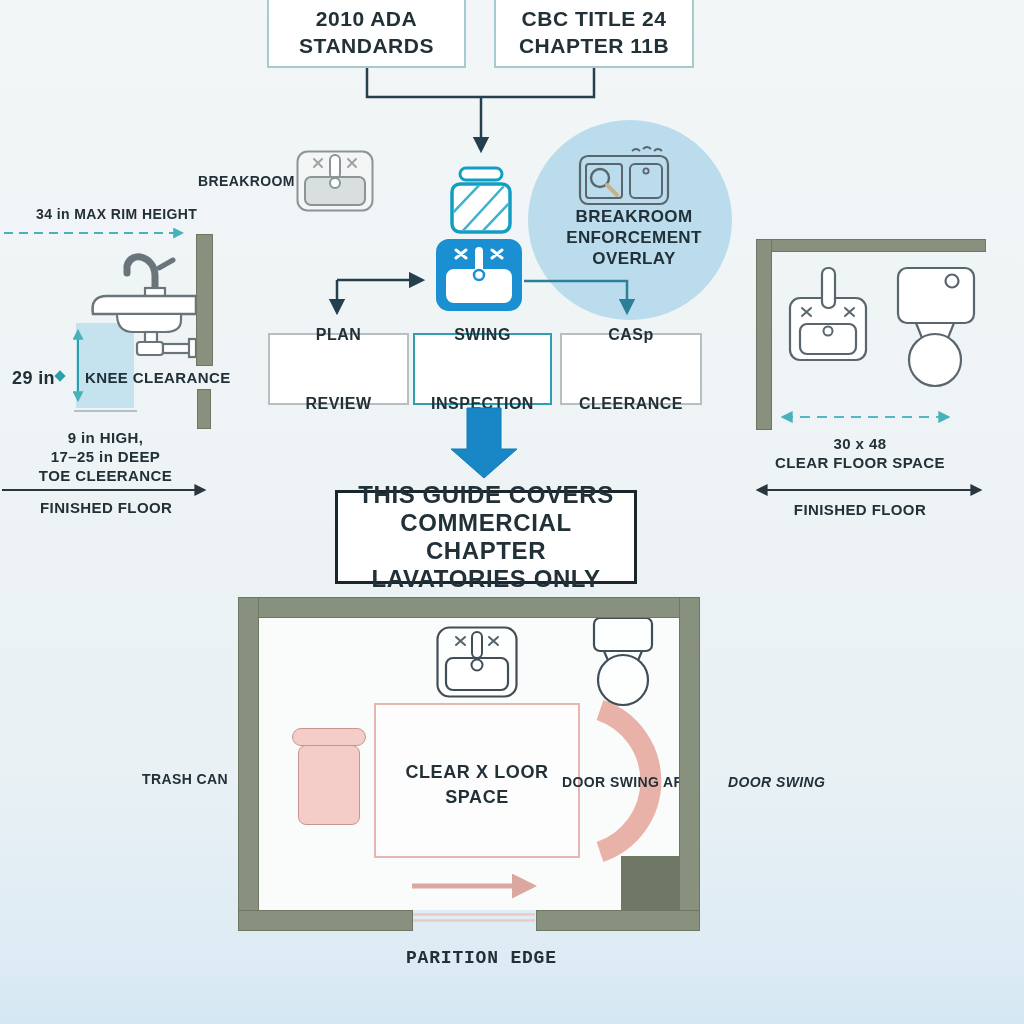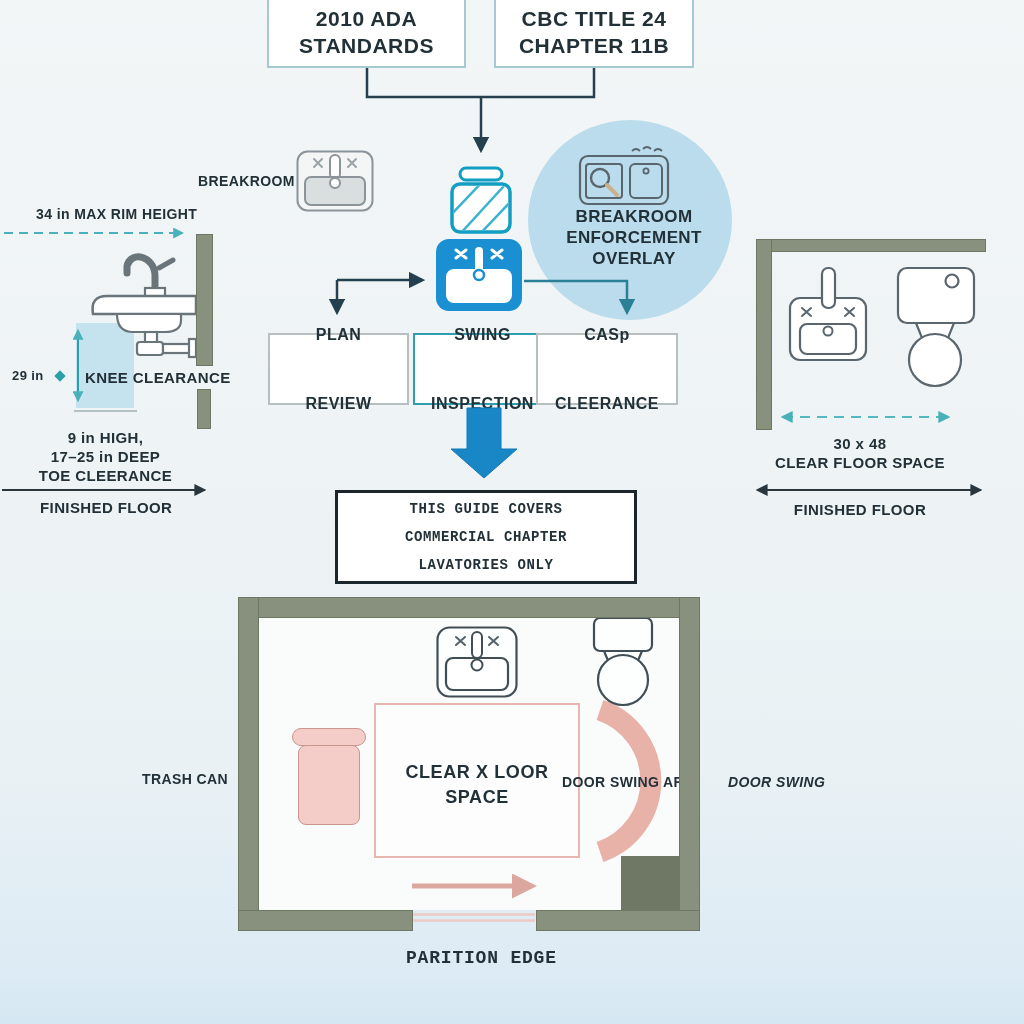--- a/index.html
+++ b/index.html
@@ -8,21 +8,21 @@
     font-family:"Liberation Sans",sans-serif;
     background:linear-gradient(180deg,#f2f6f7 0%,#eef3f5 45%,#e9f1f4 75%,#ddebf4 94%,#d5e7f3 100%);
   }
   .lbl{position:absolute;font-weight:700;color:#223038;letter-spacing:.4px;white-space:nowrap;z-index:4;}
   .c{text-align:center;}
   .box{position:absolute;background:#ffffff;display:flex;flex-direction:column;align-items:center;
        justify-content:center;text-align:center;font-weight:700;color:#223038;z-index:4;letter-spacing:.5px;}
   .topbox{border:2px solid #a5cbd1;font-size:21px;line-height:27px;}
   .procbox{border:2px solid #b7bfc1;font-size:16px;line-height:21px;gap:48px;}
   .procbox.teal{border-color:#2f9fb0;}
-  .guidebox{border:3px solid #1b262c;font-size:14px;line-height:28px;letter-spacing:.6px;font-family:Liberation Mono, monospace;}
+  .guidebox{border:3px solid #1b262c;font-size:24px;line-height:28px;letter-spacing:.6px;}
   .wall{position:absolute;background:#87917e;border:1px solid #6d7763;box-sizing:border-box;z-index:5;}
   .block{position:absolute;background:#6e7865;z-index:5;}
   .icon{position:absolute;z-index:3;}
   svg{display:block;}
   #underlay{position:absolute;left:0;top:0;z-index:2;pointer-events:none;}
   #flow{position:absolute;left:0;top:0;z-index:6;pointer-events:none;}
   .circle{position:absolute;border-radius:50%;background:#badcec;z-index:1;}
   .pinkbox{position:absolute;background:#f5cdc8;border:1.5px solid #c9968f;box-sizing:border-box;z-index:1;}
   .clearrect{position:absolute;background:#fdfdfd;border:2px solid #e7b6af;box-sizing:border-box;z-index:1;}
   .floorwhite{position:absolute;background:#fafcfc;z-index:1;}
@@ -165,27 +165,27 @@
   </div>
 
   <div class="box procbox" style="left:268px;top:333px;width:137px;height:68px;">
     <div>PLAN</div>
     <div>REVIEW</div>
   </div>
   <div class="box procbox teal" style="left:413px;top:333px;width:135px;height:68px;">
     <div>SWING</div>
     <div>INSPECTION</div>
   </div>
-  <div class="box procbox" style="left:536px;top:333px;width:138px;height:68px;justify-content:center;">
+  <div class="box procbox" style="left:560px;top:333px;width:138px;height:68px;justify-content:center;">
     <div>CASp</div>
     <div>CLEERANCE</div>
   </div>
 
   <div class="lbl" style="left:36px;top:206px;font-size:14px;text-align:center;">34 in MAX RIM HEIGHT</div>
-  <div class="lbl" style="left:12px;top:368px;font-size:13px;">29 in</div>
+  <div class="lbl" style="left:12px;top:368px;font-size:18px;">29 in</div>
   <div class="diamond" style="left:56px;top:372px;"></div>
   <div class="lbl" style="left:85px;top:369px;font-size:15px;">KNEE CLEARANCE</div>
   <div class="lbl c" style="left:18px;top:428px;width:175px;font-size:15px;line-height:19px;">
     <div>9 in HIGH,</div>
     <div>17–25 in DEEP</div>
     <div>TOE CLEERANCE</div>
   </div>
   <div class="lbl" style="left:40px;top:499px;font-size:15px;">FINISHED FLOOR</div>
 
   <div class="lbl c" style="left:760px;top:434px;width:200px;font-size:15px;line-height:19px;">

